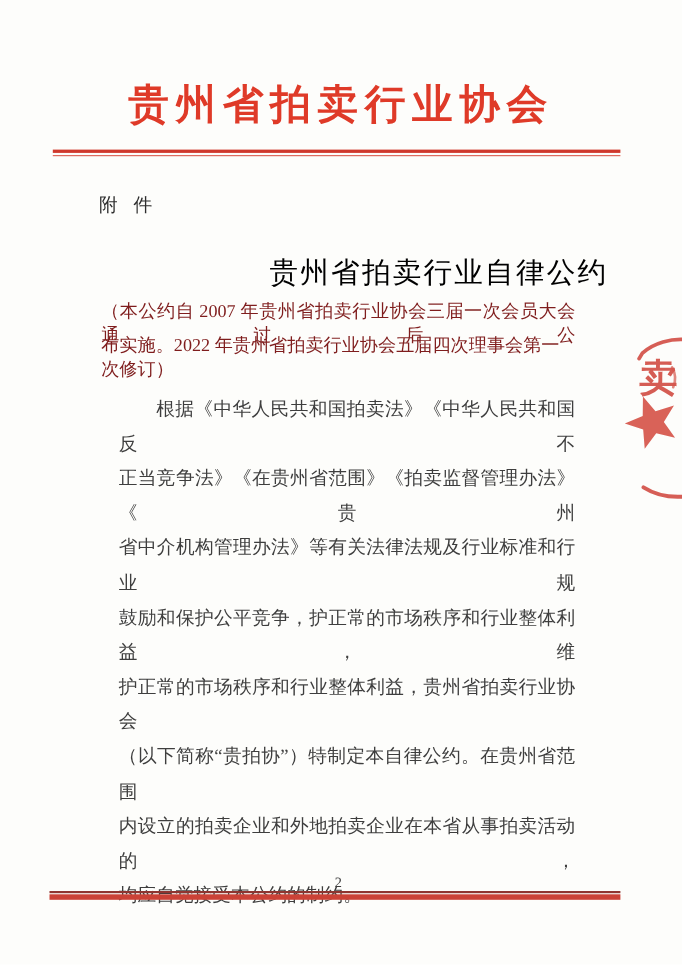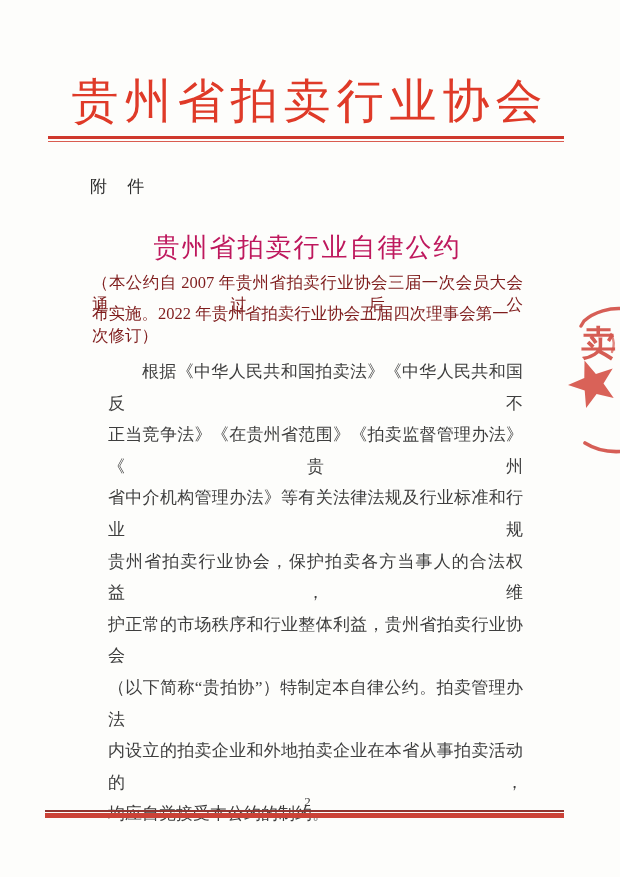--- a/index.html
+++ b/index.html
@@ -5,34 +5,34 @@
   html, body { margin:0; padding:0; background:#ffffff; }
   .page {
     position:relative; width:620px; height:877px;
     background:#fdfdfb; overflow:hidden;
     font-family:"Liberation Serif","DejaVu Serif",serif;
     color:#3f3f3f;
   }
   
   .org-title {
     position:absolute; left:40px; right:40px; top:70px;
-    text-align:center; font-size:47px; font-weight:normal;
+    text-align:center; font-size:37px; font-weight:bold;
     color:#df3a28; letter-spacing:6px; white-space:nowrap;
   }
   .rule-a { position:absolute; left:48px; top:136px; width:516px; height:3px;  background:#cf382c; }
   .rule-b { position:absolute; left:48px; top:141px; width:516px; height:1px;  background:#da5c50; }
 
   .attachment {
     position:absolute; left:90px; top:175px;
-    font-size:17px; letter-spacing:5px; color:#2d2d2d;font-family:Liberation Mono, monospace;
+    font-size:17px; letter-spacing:5px; color:#2d2d2d;
   }
   .doc-title {
     position:absolute; left:62px; width:491px; top:230px;
-    text-align:center; font-size:26px; letter-spacing:2px;
-    color:#be185d; font-family:"Liberation Sans","DejaVu Sans",sans-serif;
+    text-align:right; font-size:26px; letter-spacing:2px;
+    color:#000000; font-family:"Liberation Sans","DejaVu Sans",sans-serif;
   }
   .note { position:absolute; left:92px; width:431px; top:272px; font-size:16.5px; color:#7f1d1d; }
   .note-line { height:31px; line-height:22px; }
   .note-line.fill { text-align:justify; text-align-last:justify; }
 
   
   .body-text {
     position:absolute; left:92px; width:431px; top:356px;
     font-size:17px; line-height:31.6px; color:#3e3e3e;
   }
@@ -70,23 +70,23 @@
 
   <div class="note">
     <div class="note-line fill">（本公约自 2007 年贵州省拍卖行业协会三届一次会员大会通过后公</div>
     <div class="note-line">布实施。2022 年贵州省拍卖行业协会五届四次理事会第一次修订）</div>
   </div>
 
   <div class="body-text">
     <div class="bline indent">根据《中华人民共和国拍卖法》《中华人民共和国反不</div>
     <div class="bline">正当竞争法》《在贵州省范围》《拍卖监督管理办法》《贵州</div>
     <div class="bline">省中介机构管理办法》等有关法律法规及行业标准和行业规</div>
-    <div class="bline">贵州省拍卖行业协会，保护拍卖各方当事人的合法权益，维</div>
+    <div class="bline">鼓励和保护公平竞争，护正常的市场秩序和行业整体利益，维</div>
     <div class="bline">护正常的市场秩序和行业整体利益，贵州省拍卖行业协会</div>
-    <div class="bline">（以下简称“贵拍协”）特制定本自律公约。拍卖管理办法</div>
+    <div class="bline">（以下简称“贵拍协”）特制定本自律公约。在贵州省范围</div>
     <div class="bline">内设立的拍卖企业和外地拍卖企业在本省从事拍卖活动的，</div>
     <div class="bline end">均应自觉接受本公约的制约。</div>
 
   </div>
 
   <div class="page-num">2</div>
   <div class="frule-a"></div>
   <div class="frule-b"></div>
 
   <svg class="seal" viewBox="0 0 60 170" xmlns="http://www.w3.org/2000/svg">

